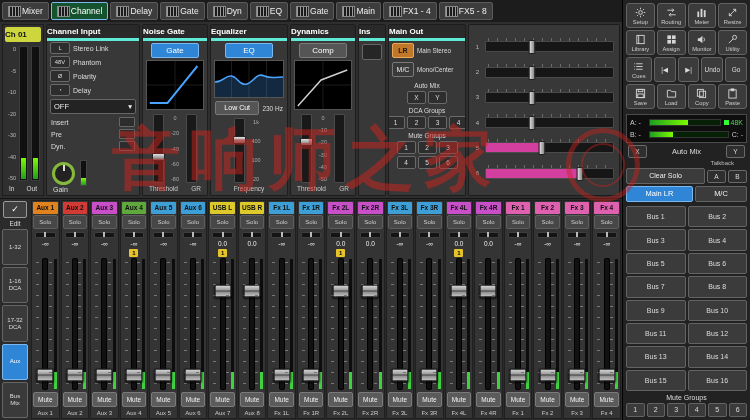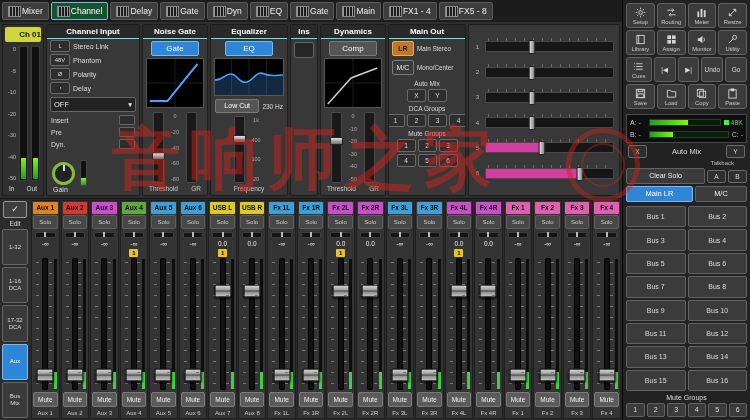--- a/index.html
+++ b/index.html
@@ -10,24 +10,24 @@
   .tabs{display:flex;gap:2px;padding:2px;height:18px;}
   .tab{display:flex;align-items:center;gap:1px;padding:0 5px;background:#3d3d3d;border:1px solid #5a5a5a;
        border-radius:2px;font-size:8.5px;color:#eee;white-space:nowrap;}
   .tab.active{background:#14532d;border-color:#7ab8ef;color:#fff;}
   .tab-ic{width:11px;height:9px;background:#1b1b1b;border:1px solid #888;
           background-image:repeating-linear-gradient(90deg,#9c9c9c 0 1px,transparent 1px 3px);}
   
   .main{position:absolute;left:0;top:22px;width:622px;height:176px;display:flex;gap:2px;
         padding:2px;box-sizing:border-box;background:#2e2e2e;}
   .panel{background:#383838;border:1px solid #1d1d1d;border-radius:2px;display:flex;flex-direction:column;overflow:hidden;}
-  .p-head{background:#292929;color:#fff;font-size:8px;font-weight:bold;text-align:center;padding:2px 0;
-          border-bottom:1px solid #5eead4;flex:none;}
+  .p-head{background:#292929;color:#fff;font-size:8px;font-weight:bold;text-align:left;padding:2px 0;
+          border-bottom:3px solid #5eead4;flex:none;}
   .ch-strip{width:40px;flex:none;background:#303030;border:1px solid #1d1d1d;display:flex;flex-direction:column;}
-  .ch-name{margin:2px;background:#cdd63c;color:#111;font-size:8px;font-weight:bold;text-align:right;
+  .ch-name{margin:2px;background:#cdd63c;color:#111;font-size:8px;font-weight:bold;text-align:left;
            padding:3px 0;border-radius:2px;}
   .ch-meter-area{flex:1;display:flex;padding:2px 3px;gap:3px;}
   .ch-scale{display:flex;flex-direction:column;justify-content:space-between;font-size:5.5px;color:#bbb;text-align:right;width:12px;}
   .ch-meters{display:flex;gap:3px;flex:1;}
   .vmeter{width:7px;background:#101010;border:1px solid #3c3c3c;position:relative;}
   .vmeter i{position:absolute;bottom:1px;left:1px;right:1px;height:16%;background:linear-gradient(0deg,#1e9e1e,#7cfc00);}
   .ch-io{display:flex;justify-content:space-around;font-size:6.5px;color:#ddd;padding:2px 0 3px;}
   .p-input{width:92px;flex:none;}
   .ci-row{display:flex;align-items:center;gap:3px;padding:1px 3px;height:12px;}
   .ci-btn{width:18px;height:10px;flex:none;background:#2d2d2d;border:1px solid #6a6a6a;border-radius:2px;
@@ -343,25 +343,20 @@
             <span>400</span>
             <span>100</span>
             <span>20</span>
           </div>
       </div>
       <div class="mini-labels center">
         <span>Frequency</span>
       </div>
     </div>
 
-    <div class="panel p-ins">
-      <div class="p-head">Ins</div>
-      <div class="ins-slot"></div>
-    </div>
-
     <div class="panel p-dyn">
       <div class="p-head">Dynamics</div>
       <div class="sec-btn">Comp</div>
       <svg class="graph g-dyn" viewBox="0 0 60 48" preserveAspectRatio="none">
         <path d="M30 0V48M0 24H60" stroke="#1d1d1d" stroke-width="1"></path>
         <polyline points="3,45 28,19 56,9" fill="none" stroke="#cfcfcf" stroke-width="1.6"></polyline>
       </svg>
       <div class="mini-zone">
         <div class="mslider">
           <i class="mcap" id="dyn-cap" style="top: 40%;"></i>
@@ -373,20 +368,25 @@
             <span>-30</span>
             <span>-40</span>
             <span>-50</span>
           </div>
         <div class="mslider"></div>
       </div>
       <div class="mini-labels">
         <span>Threshold</span>
         <span>GR</span>
       </div>
+    </div>
+
+    <div class="panel p-ins">
+      <div class="p-head">Ins</div>
+      <div class="ins-slot"></div>
     </div>
 
     <div class="panel p-mainout">
       <div class="p-head">Main Out</div>
       <div class="mo-row">
         <span class="mo-btn lr">LR</span>
         <span class="mo-lab">Main Stereo</span>
       </div>
       <div class="mo-row">
         <span class="mo-btn">M/C</span>

